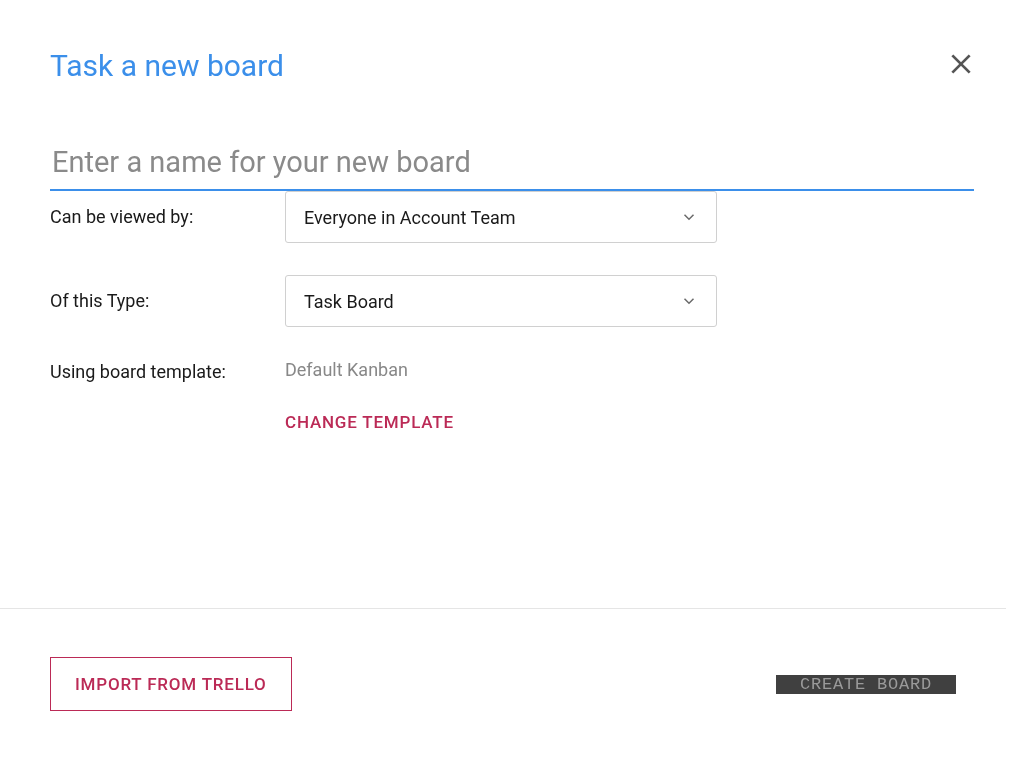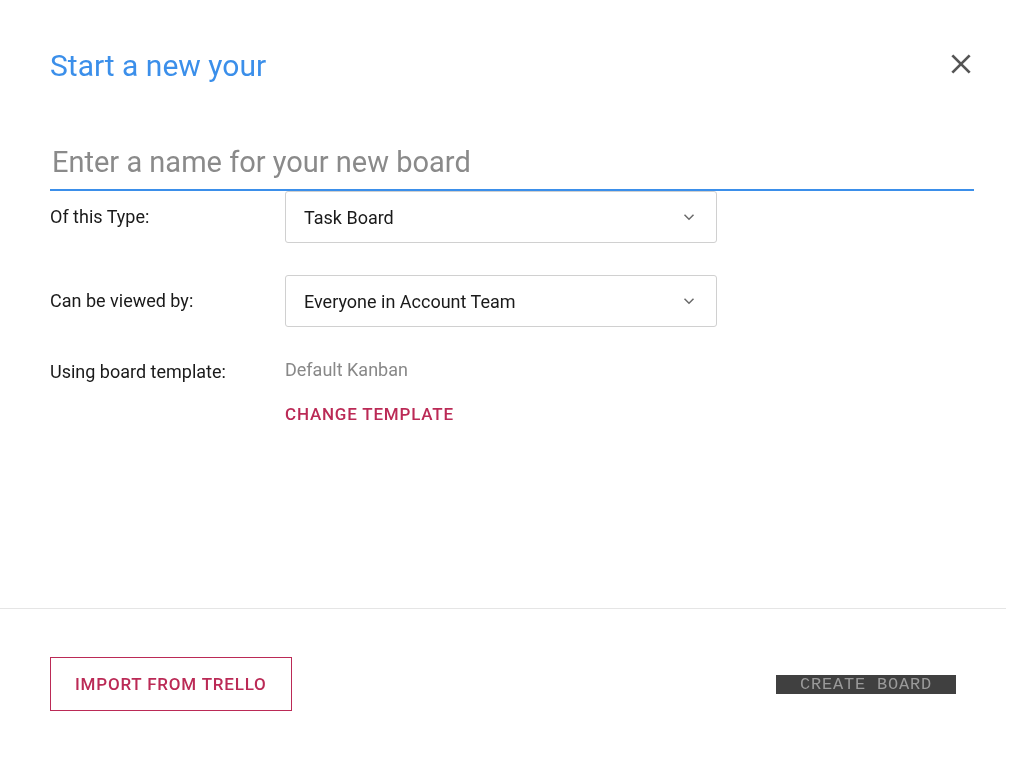--- a/index.html
+++ b/index.html
@@ -105,21 +105,21 @@
       fill: none;
     }
     .template-name {
       font-size: 18px;
       color: #1a1a1a;
       margin-bottom: 12px;
     }
     .template-desc {
       font-size: 18px;
       color: #888;
-      margin-bottom: 24px;
+      margin-bottom: 32px;
     }
     .change-template {
       font-size: 17px;
       letter-spacing: 0.8px;
       color: #bb2a56;
       cursor: pointer;
       font-weight: 500;
     }
     .footer {
       position: absolute;
@@ -154,63 +154,63 @@
       font-weight: 500;
       font-family: Liberation Mono, monospace;
     }
   </style>
 </head>
 <body>
 
 <div class="dialog">
 
   <div class="header">
-    <h1 class="title">Start a new your</h1>
+    <h1 class="title">Task a new board</h1>
     <div class="close-btn">
       <span>
         <svg viewBox="0 0 24 24" fill="none">
           <line x1="4" y1="4" x2="20" y2="20"></line>
           <line x1="20" y1="4" x2="4" y2="20"></line>
         </svg>
       </span>
     </div>
   </div>
 
   <div class="name-input-wrap">
     <input type="text" class="name-input" placeholder="Enter a name for your new board" value="" style="">
+  </div>
+
+  <div class="form-row">
+    <div class="label-col">Can be viewed by:</div>
+    <div class="value-col">
+      <div class="select-box">
+        <span class="select-value">Everyone in Account Team</span>
+        <span class="chevron">
+          <svg viewBox="0 0 24 24">
+              <polyline points="6 9 12 15 18 9"></polyline>
+            </svg>
+        </span>
+      </div>
+    </div>
   </div>
 
   <div class="form-row">
     <div class="label-col">Of this Type:</div>
     <div class="value-col">
       <div class="select-box">
         <span class="select-value">Task Board</span>
         <span class="chevron">
           <svg viewBox="0 0 24 24">
               <polyline points="6 9 12 15 18 9"></polyline>
             </svg>
         </span>
       </div>
     </div>
   </div>
 
-  <div class="form-row">
-    <div class="label-col">Can be viewed by:</div>
-    <div class="value-col">
-      <div class="select-box">
-        <span class="select-value">Everyone in Account Team</span>
-        <span class="chevron">
-          <svg viewBox="0 0 24 24">
-              <polyline points="6 9 12 15 18 9"></polyline>
-            </svg>
-        </span>
-      </div>
-    </div>
-  </div>
-
   <div class="form-row template-row">
     <div class="label-col">Using board template:</div>
     <div class="value-col">
       <div class="template-desc">Default Kanban</div>
       <div class="change-template">CHANGE TEMPLATE</div>
     </div>
   </div>
 
 </div>
 

